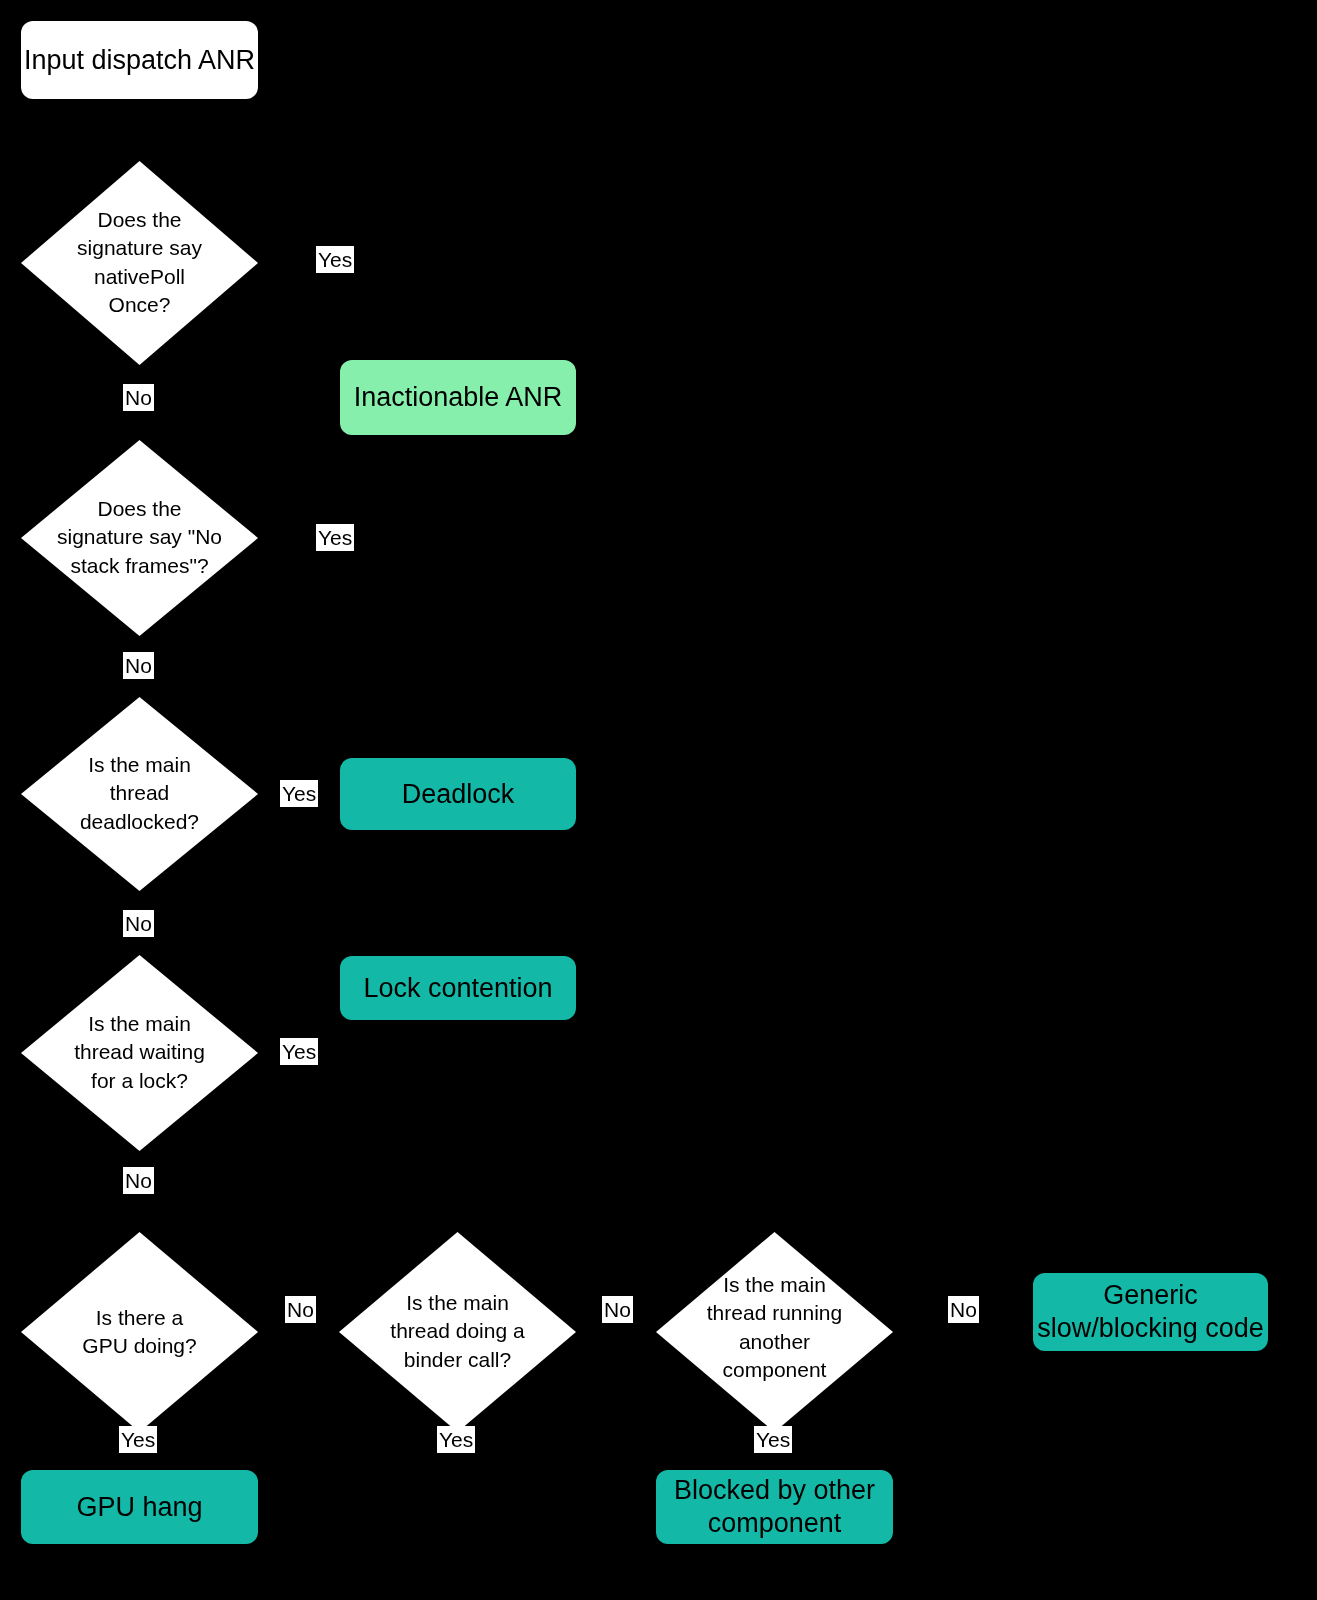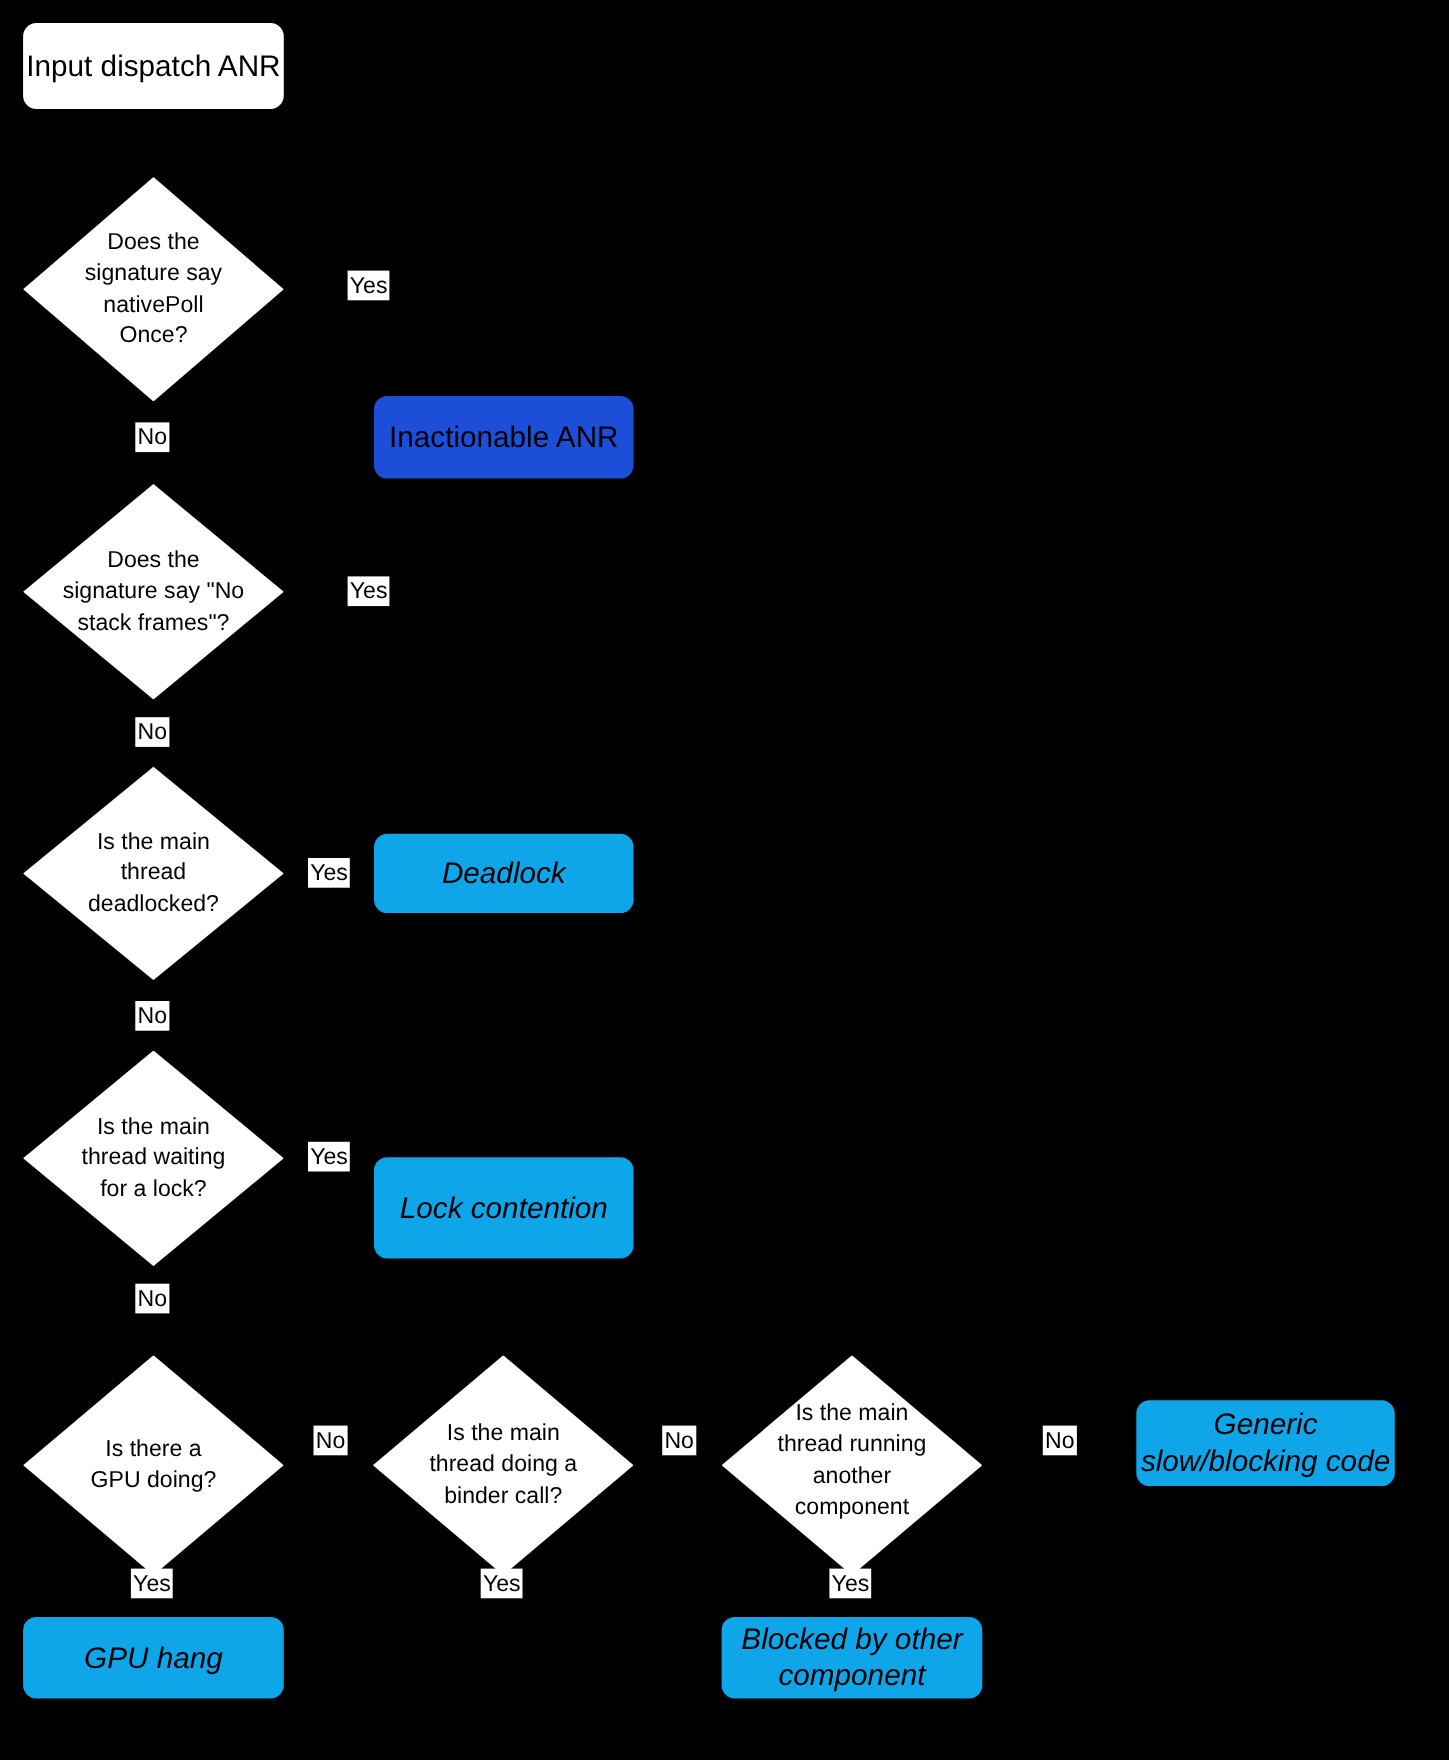--- a/index.html
+++ b/index.html
@@ -24,22 +24,22 @@
     text-align: center;
     color: #000000;
     line-height: 1.22;
   }
   
   .rect {
     border-radius: 12px;
     font-size: 27px;
   }
   .rect.start   { background: #ffffff; }
-  .rect.bad     { background: #1d4ed8; }
-  .rect.good    { background: #0ea5e9; font-style: italic; }
+  .rect.bad     { background: #86efac; }
+  .rect.good    { background: #14b8a6; }
 
   
   .diamond-wrap {
     position: absolute;
   }
   .diamond-shape {
     position: absolute;
     inset: 0;
     background: #ffffff;
     clip-path: polygon(50% 0%, 100% 50%, 50% 100%, 0% 50%);
@@ -139,21 +139,21 @@
 
   <div class="diamond-wrap" style="left:21px; top:955px; width:237px; height:196px;">
     <div class="diamond-shape"></div>
     <div class="diamond-label">Is the main
 thread waiting
 for a lock?</div>
   </div>
   <div class="edge-label" style="left:280px; top:1038px;">Yes</div>
   <div class="edge-label" style="left:123px; top:1167px;">No</div>
 
-  <div class="node rect good" style="left:340px; top:1052px; width:236px; height:92px;align-items:center;">
+  <div class="node rect good" style="left:340px; top:956px; width:236px; height:64px;align-items:center;">
     <span>Lock contention</span>
   </div>
 
   <div class="diamond-wrap" style="left:21px; top:1232px; width:237px; height:200px;">
     <div class="diamond-shape"></div>
     <div class="diamond-label">Is there a
 GPU doing?</div>
   </div>
   <div class="edge-label" style="left:285px; top:1296px;">No</div>
   <div class="edge-label" style="left:119px; top:1426px;">Yes</div>

